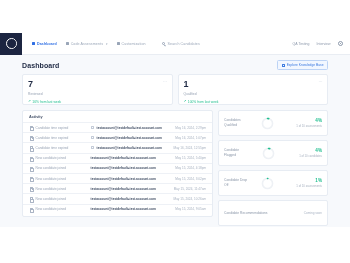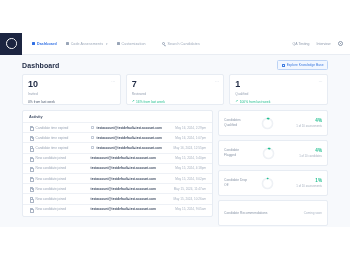--- a/index.html
+++ b/index.html
@@ -159,28 +159,20 @@
 
     <div class="head-row">
       <div class="page-title">Dashboard</div>
       <div class="kb-btn">
         <span class="kb-ico"></span>
         <span>Explore Knowledge Base</span>
       </div>
     </div>
 
     <div class="stats">
-      <div class="stat">
-        <div class="stat-dots">⋯</div>
-        <div class="stat-val">10</div>
-        <div class="stat-label">Invited</div>
-        <div class="stat-delta">
-          <span>0% from last week</span>
-        </div>
-      </div>
 
       <div class="stat">
         <div class="stat-dots">⋯</div>
         <div class="stat-val">7</div>
         <div class="stat-label">Reviewed</div>
         <div class="stat-delta up">
           <span class="arrow-up">↗</span>
           <span>16% from last week</span>
         </div>
       </div>

